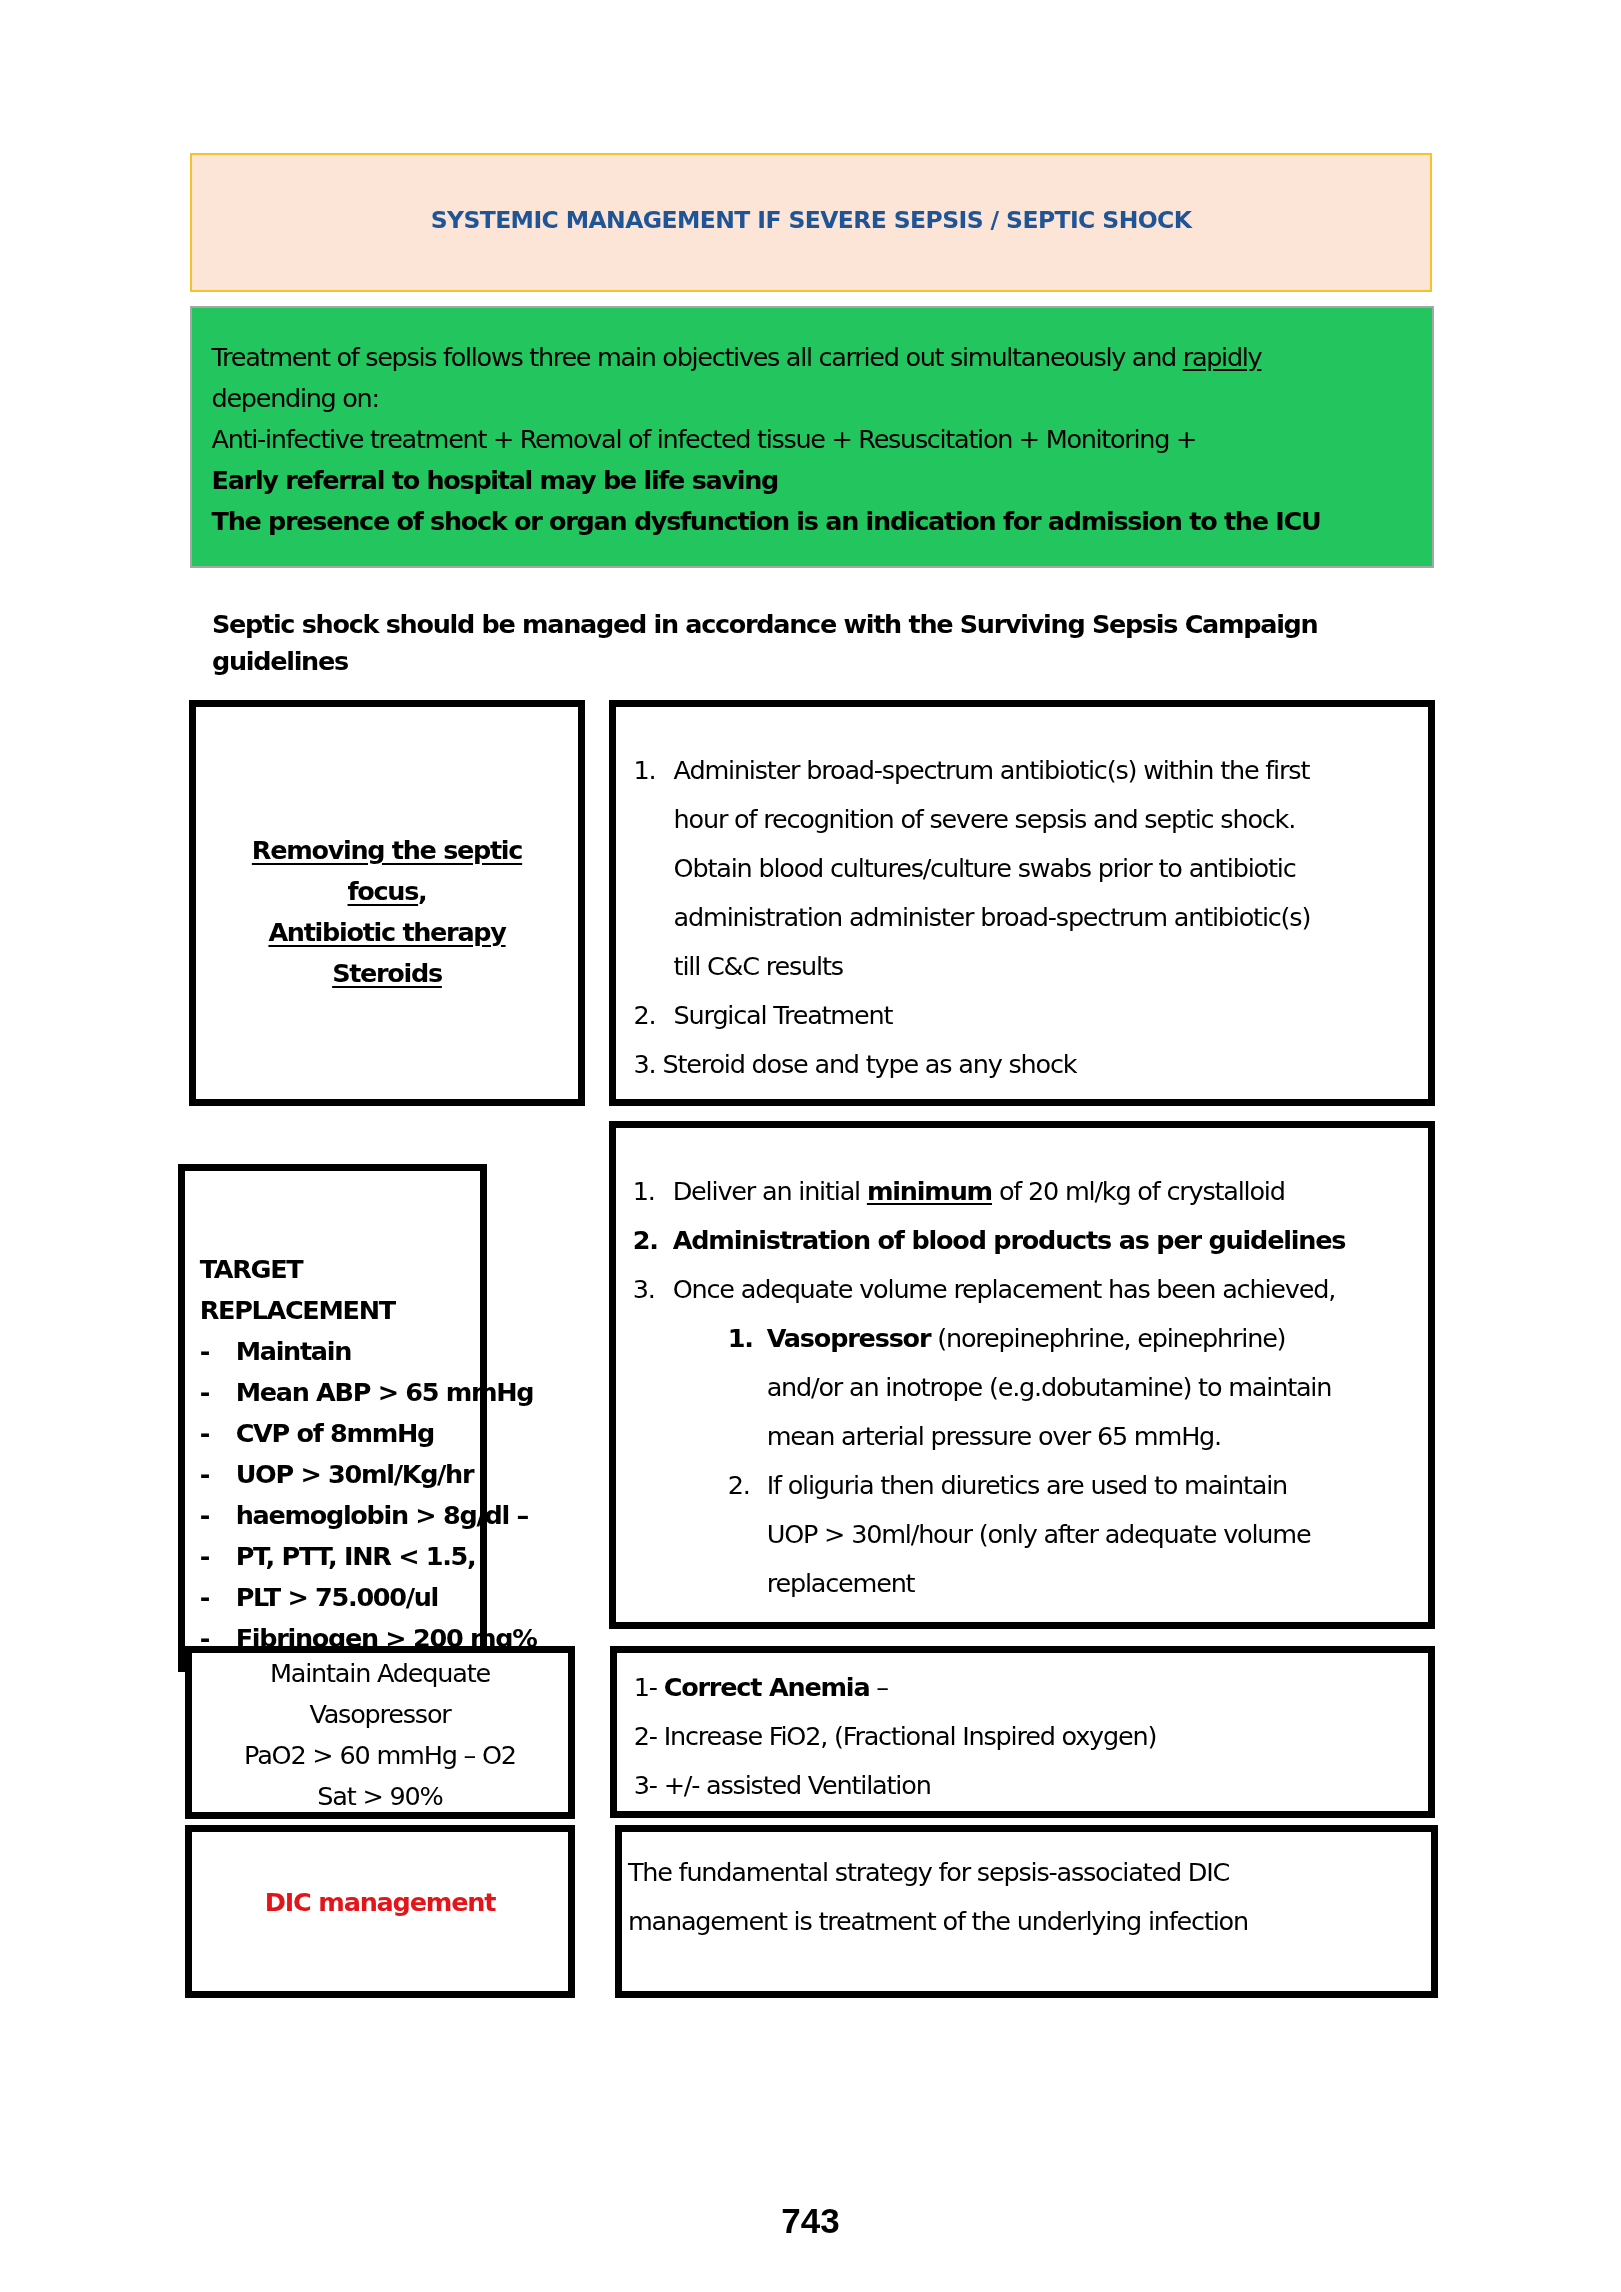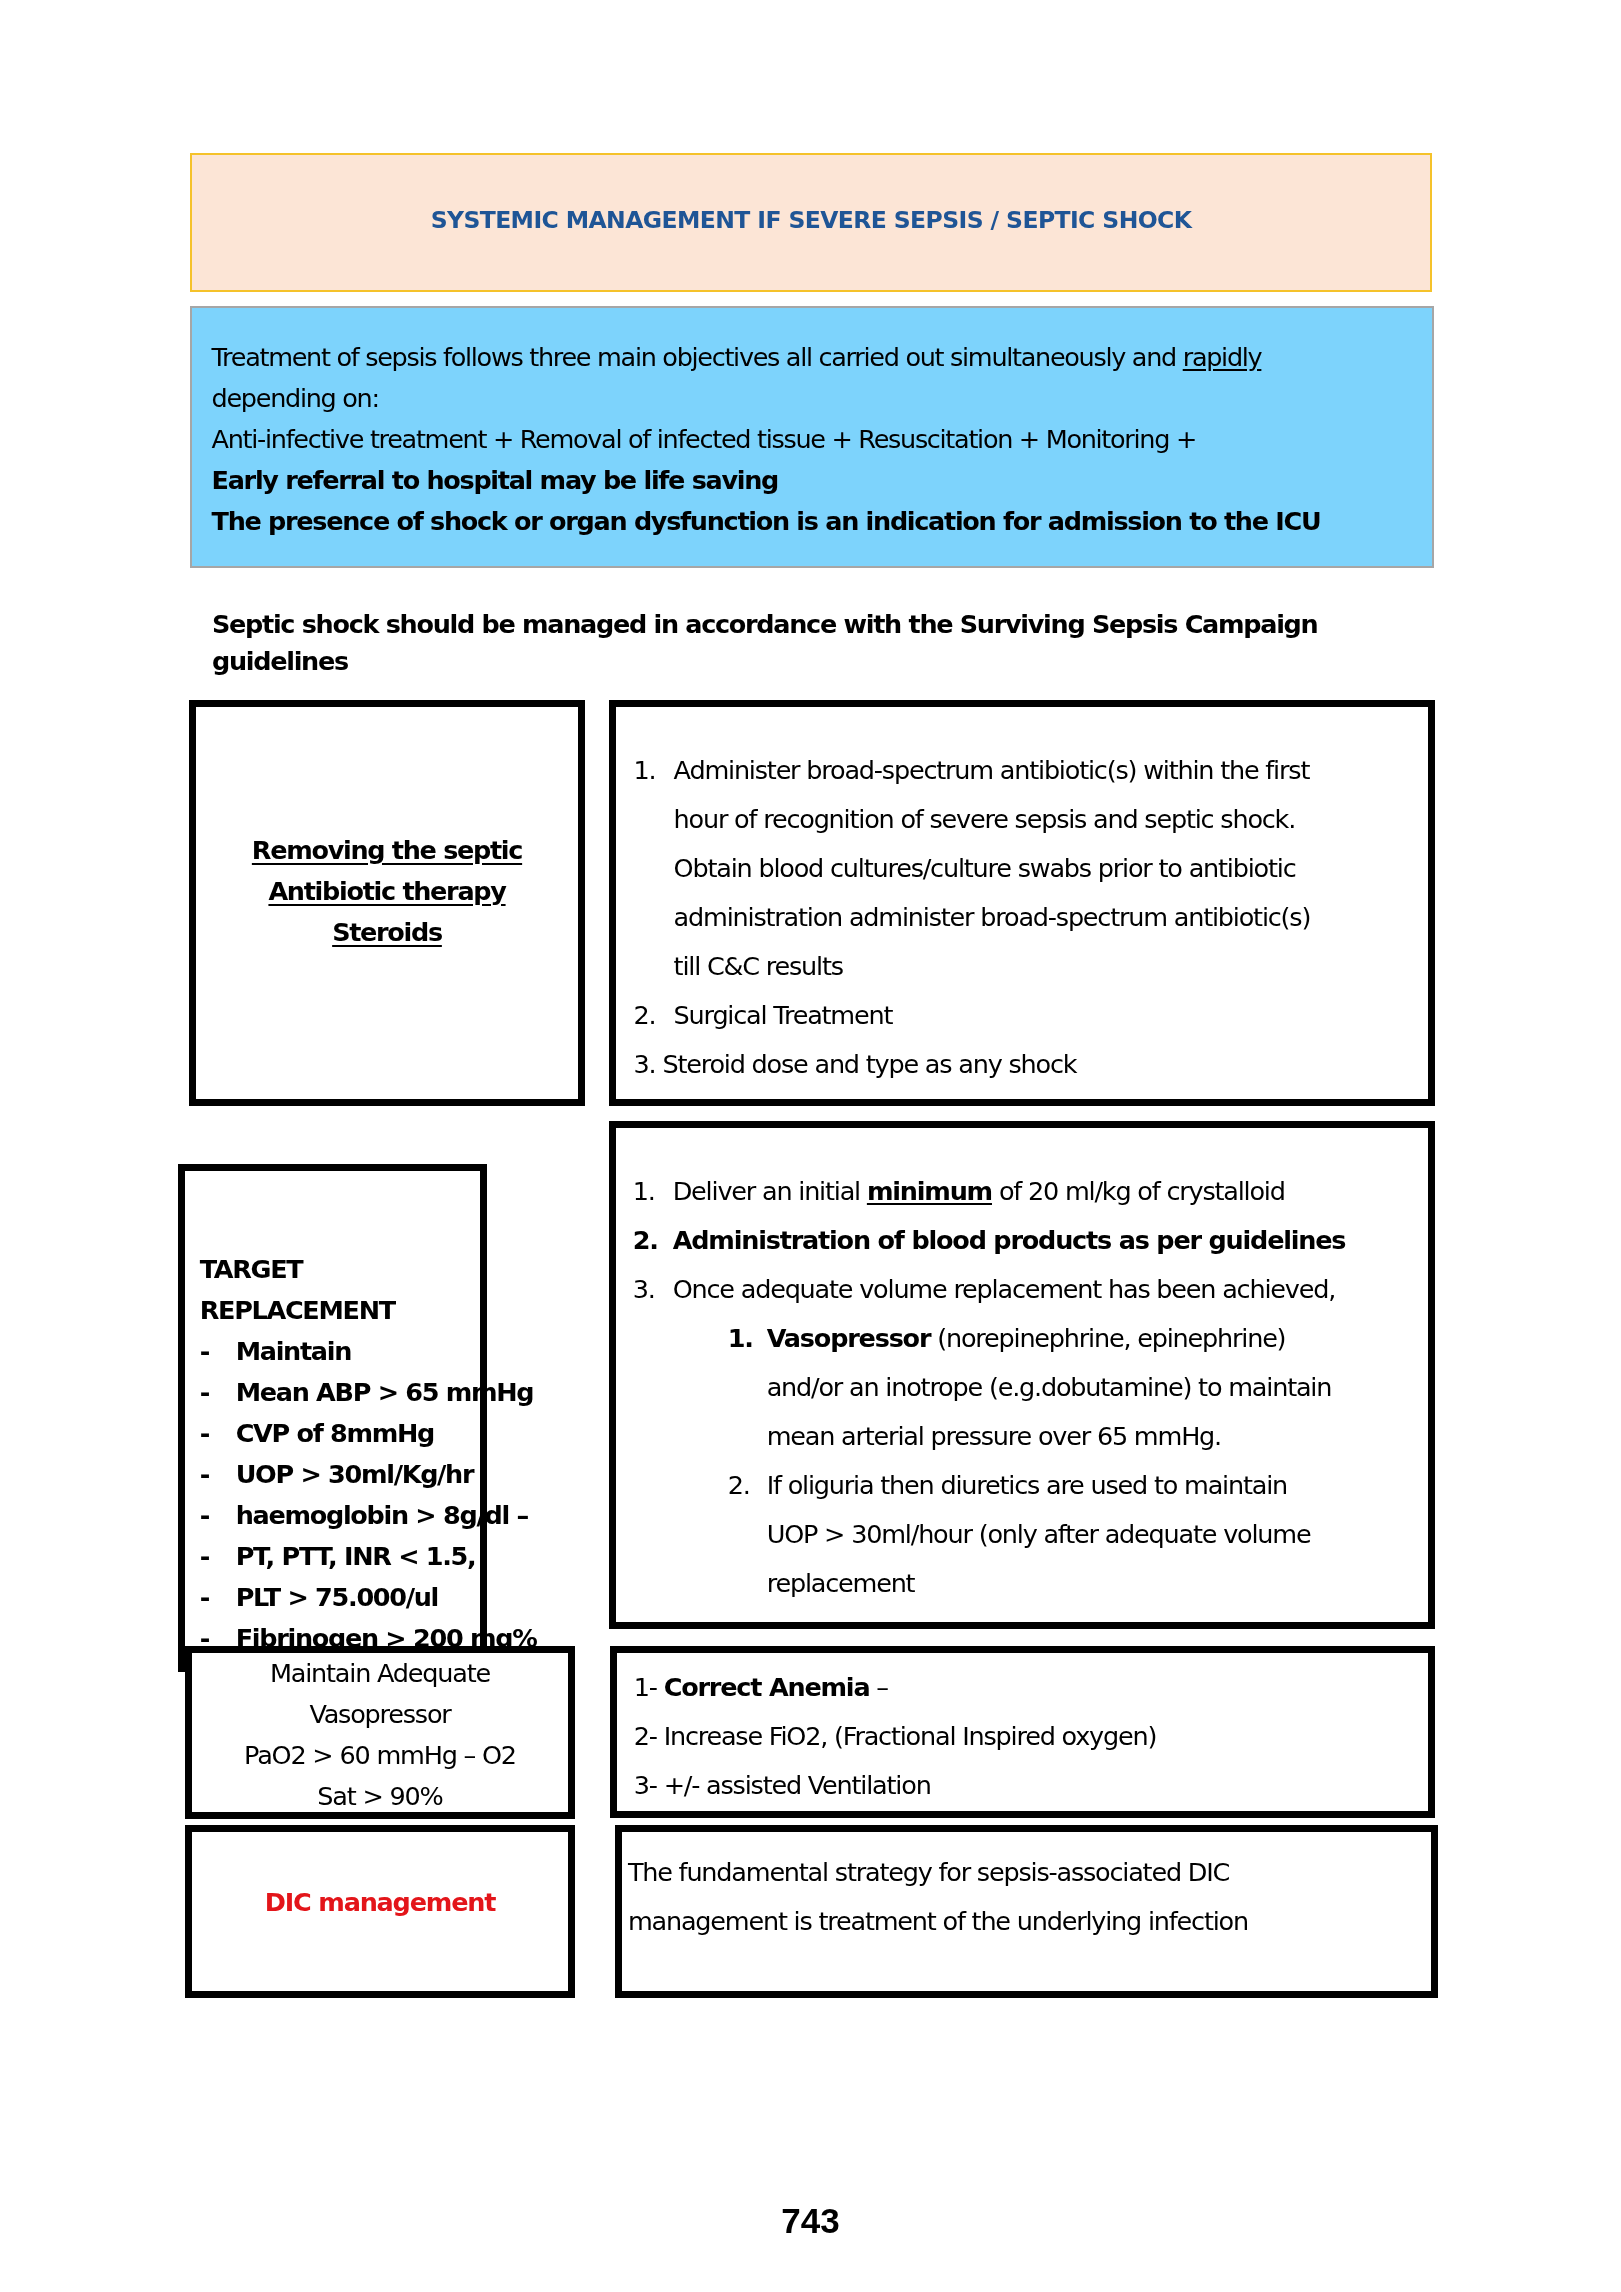--- a/index.html
+++ b/index.html
@@ -9,21 +9,21 @@
 
   
   #header-box { left: 190px; top: 153px; width: 1242px; height: 139px;
     background: #fce5d6; border: 2.9px solid #f5c22a; }
   #header-title { position: absolute; left: 0; right: 0; top: 51px; text-align: center;
     font-family: "DejaVu Sans", sans-serif; font-weight: bold; font-size: 23.5px;
     letter-spacing: -0.6px; color: #1f5596; }
 
   
   #intro-box { left: 190px; top: 306px; width: 1244px; height: 262px;
-    border: 2.9px solid #a6a6a6; background: #7dd3fc; }
+    border: 2.9px solid #a6a6a6; background: #22c55e; }
   #intro-box .lines { position: absolute; left: 19.6px; top: 29px; right: 15.7px;
     font-family: "DejaVu Sans", sans-serif; font-size: 25.5px; line-height: 41px;
     letter-spacing: -1.3px; }
   .bold { font-weight: bold; }
   .ul { text-decoration: underline; text-underline-offset: 2.9px; }
 
   #guideline-note { left: 212px; top: 606px; width: 1176px;
     font-family: "DejaVu Sans", sans-serif; font-weight: bold; font-size: 25.5px;
     line-height: 37px; letter-spacing: -1.3px; }
 
@@ -87,20 +87,21 @@
     <div class="bold">Early referral to hospital may be life saving</div>
     <div class="bold">The presence of shock or organ dysfunction is an indication for admission to the ICU</div>
   </div>
 </div>
 
 <div id="guideline-note" class="abs">Septic shock should be managed in accordance with the Surviving Sepsis Campaign guidelines</div>
 
 <div id="r1-left" class="abs box">
   <div id="r1-left-labels">
     <div><span>Removing the septic</span></div>
+    <div><span>focus</span><b>,</b></div>
     <div><span>Antibiotic therapy</span></div>
     <div><span>Steroids</span></div>
   </div>
 </div>
 <div id="r1-right" class="abs box">
   <div id="r1-list" class="cell-text">
     <div class="li" style="padding-left:40px;">
       <span class="num">1.</span>
       <span class="body">Administer broad-spectrum antibiotic(s) within the first</span>
       <span class="body">hour of recognition of severe sepsis and septic shock.</span>

